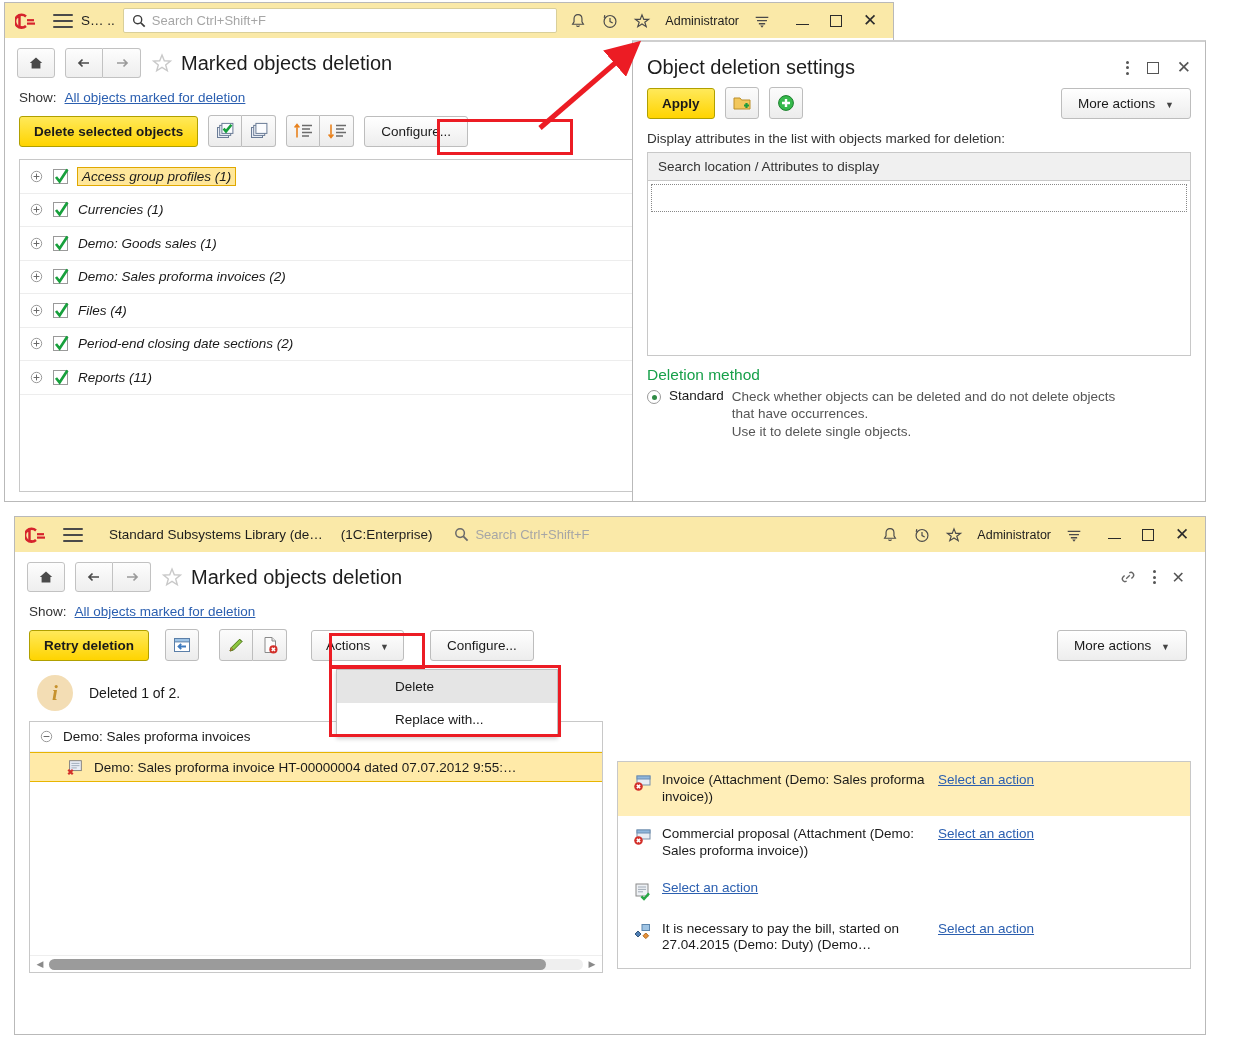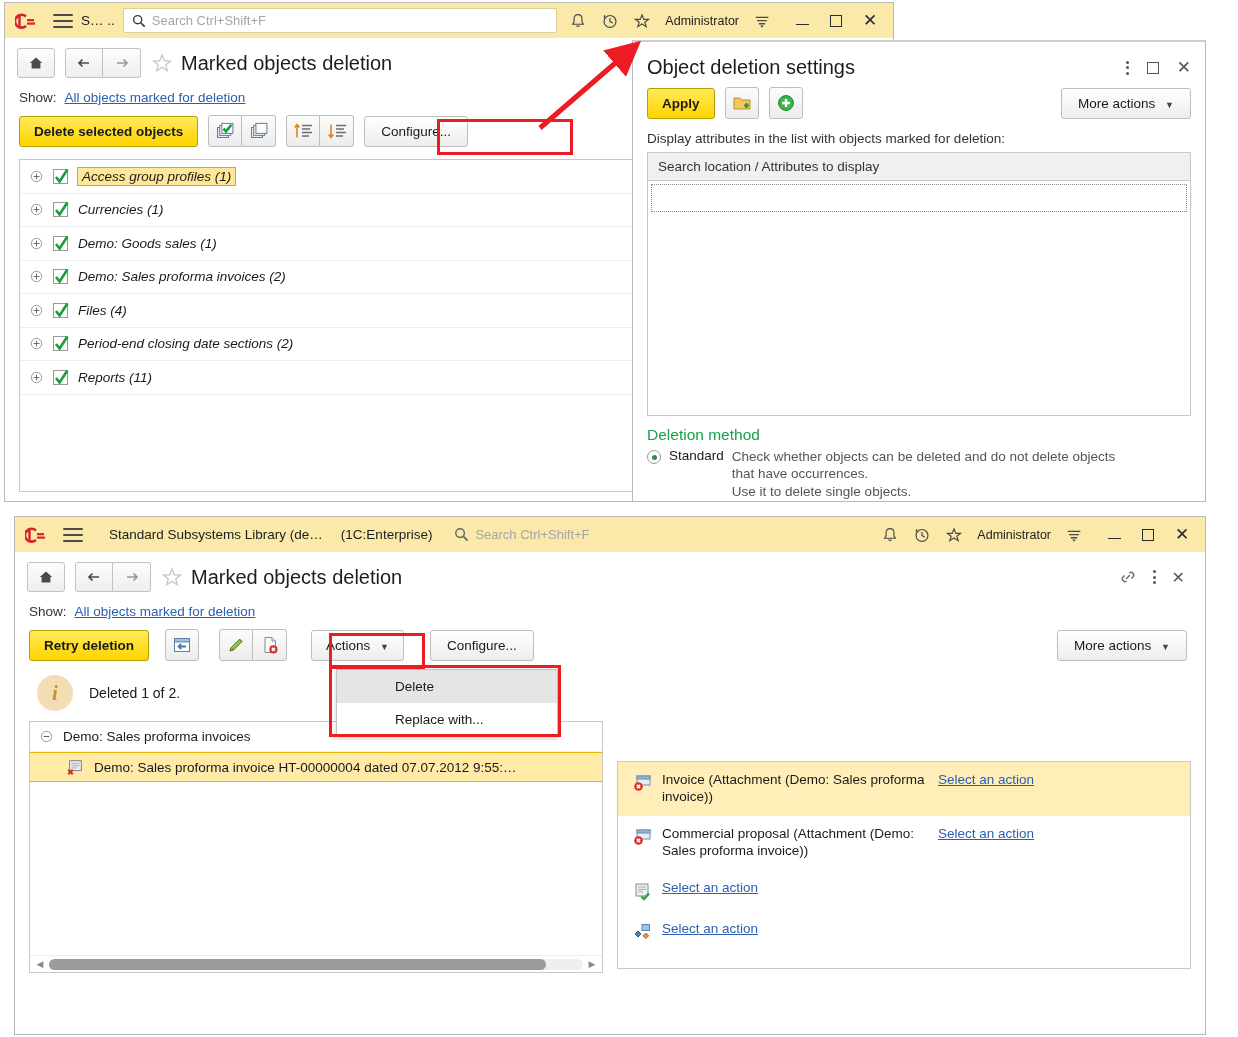--- a/index.html
+++ b/index.html
@@ -412,21 +412,21 @@
         </svg>
       </span>
       <span class="btn-plain" style="margin-left:auto;">
         <span>More actions</span>
         <span class="btn-caret">▼</span>
       </span>
     </div>
 
     <div class="dlg-sub">Display attributes in the list with objects marked for deletion:</div>
 
-    <div class="attr-table" style="height:264px;">
+    <div class="attr-table" style="height:204px;">
       <div class="attr-head">Search location / Attributes to display</div>
       <div class="attr-empty"></div>
     </div>
 
     <div class="green-head">Deletion method</div>
     <div class="radio-row">
       <span class="radio"></span>
       <span class="radio-name">Standard</span>
       <span class="radio-desc">
         <span>Check whether objects can be deleted and do not delete objects</span><br>
@@ -657,20 +657,21 @@
           <span class="occ-link">Select an action</span>
         </div>
         <div class="occ-row">
           <span class="occ-ic">
             <svg width="20" height="20" viewBox="0 0 20 20">
               <rect x="10" y="2.5" width="7.5" height="6" fill="#9fc4e4" stroke="#5d86ad"></rect>
               <path d="M3 12 L6 9 L9 12 L6 15 Z" fill="#4f7fb5" stroke="#33577d"></path>
               <path d="M13.8 11 L16.6 13.8 L13.8 16.6 L11 13.8 Z" fill="#e8913a" stroke="#b06a1c"></path>
             </svg>
           </span>
+          <span class="occ-text">It is necessary to pay the bill, started on 27.04.2015 (Demo: Duty) (Demo…</span>
           <span class="occ-link">Select an action</span>
         </div>
       </div>
 
     </div>
   </div>
 
   <div class="menu" style="left:336px; top:669px; width:222px;">
     <div class="menu-item active">Delete</div>
     <div class="menu-item">Replace with...</div>

